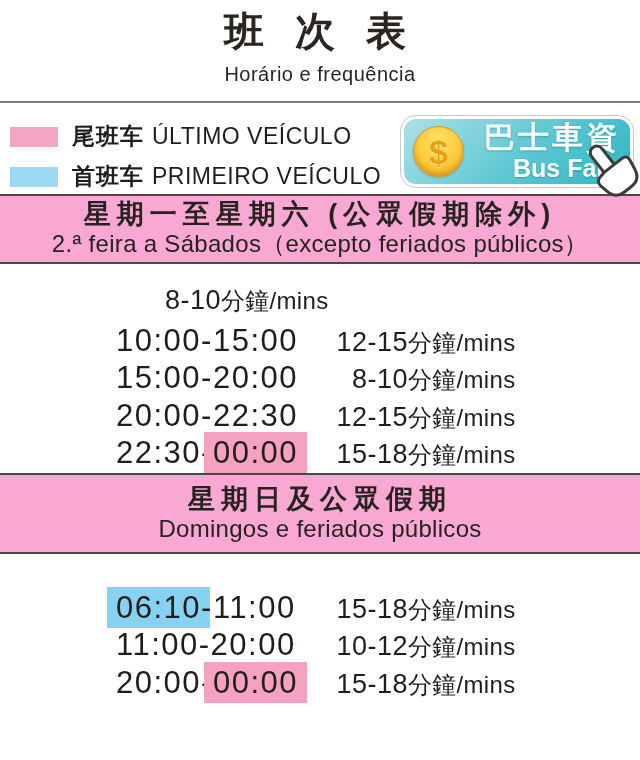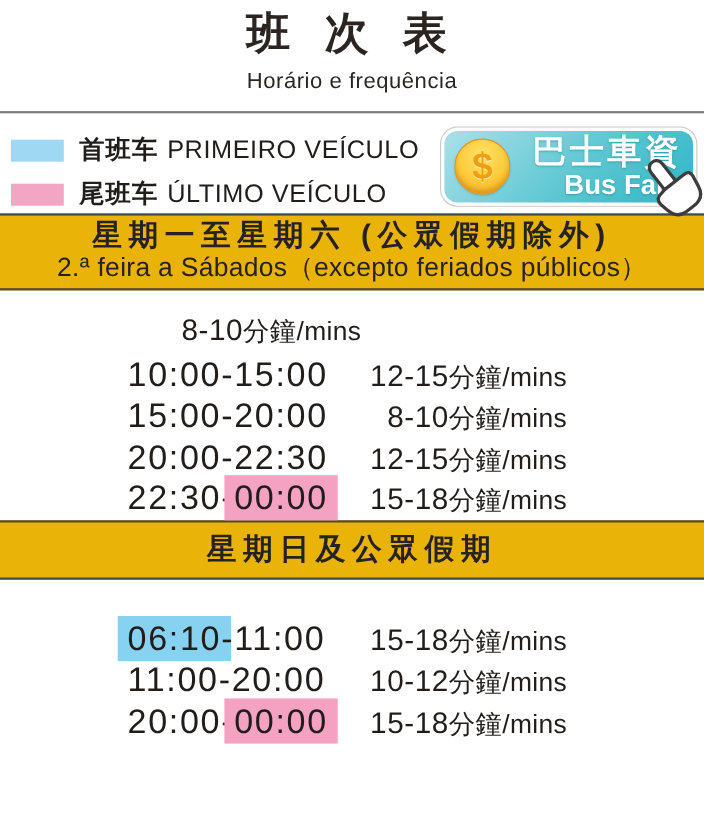--- a/index.html
+++ b/index.html
@@ -55,21 +55,21 @@
   }
   .bf-text{flex:1;text-align:right;color:#fff;line-height:1;padding-right:10px;}
   .bf-zh{font-size:31px;font-weight:700;letter-spacing:3px;display:block;
          text-shadow:0 1px 2px rgba(0,90,100,.35);}
   .bf-en{font-size:25px;font-weight:700;display:block;margin-top:3px;
          text-shadow:0 1px 2px rgba(0,90,100,.35);}
   .hand{position:absolute;right:-10px;bottom:-16px;width:58px;height:62px;}
 
   
   .band{
-    background:#eab308;border-top:2px solid #4c4845;border-bottom:2px solid #4c4845;
+    background:#f9a8d4;border-top:2px solid #4c4845;border-bottom:2px solid #4c4845;
     text-align:center;
   }
   .band1{padding:3px 0 5px;}
   .band2{padding:9px 0 10px;}
   .band-zh{font-size:27px;font-weight:600;letter-spacing:6px;line-height:31px;color:#262220;}
   .band-pt{font-size:24px;font-weight:500;line-height:27px;color:#262220;letter-spacing:.3px;}
 
   
   .rows{padding-top:21px;}
   .rows.second{padding-top:36px;}
@@ -88,28 +88,28 @@
 
   <div class="hdr">
     <h1 class="title-zh">班 次 表</h1>
     <h2 class="title-pt">Horário e frequência</h2>
   </div>
   <div class="rule"></div>
 
   <div class="legendbar">
     <div class="legend">
       <div class="legend-item">
+        <span class="swatch" style="background: rgb(243, 166, 196);"></span>
+        <span class="legend-zh">尾班车</span>
+        <span class="legend-pt">ÚLTIMO VEÍCULO</span>
+      </div>
+      <div class="legend-item">
         <span class="swatch" style="background: rgb(159, 216, 242);"></span>
         <span class="legend-zh">首班车</span>
         <span class="legend-pt">PRIMEIRO VEÍCULO</span>
-      </div>
-      <div class="legend-item">
-        <span class="swatch" style="background: rgb(243, 166, 196);"></span>
-        <span class="legend-zh">尾班车</span>
-        <span class="legend-pt">ÚLTIMO VEÍCULO</span>
       </div>
     </div>
 
     <div class="busfare-wrap">
       <div class="busfare">
         <span class="coin">
           <span class="coin-sym">$</span>
         </span>
         <span class="bf-text">
           <span class="bf-zh">巴士車資</span>
@@ -164,20 +164,21 @@
             <span class="num">15-18</span>
             <span class="unit">分鐘/mins</span>
           </span>
         </div>
       </div>
   </div>
 
   <div>
     <div class="band band2">
       <div class="band-zh">星期日及公眾假期</div>
+      <div class="band-pt">Domingos e feriados públicos</div>
     </div>
     <div class="rows second">
         <div class="srow">
           <span class="time"><span class="hl-first">06:10</span><span>-</span><span>11:00</span></span>
           <span class="freq">
             <span class="num">15-18</span>
             <span class="unit">分鐘/mins</span>
           </span>
         </div>
         <div class="srow">

